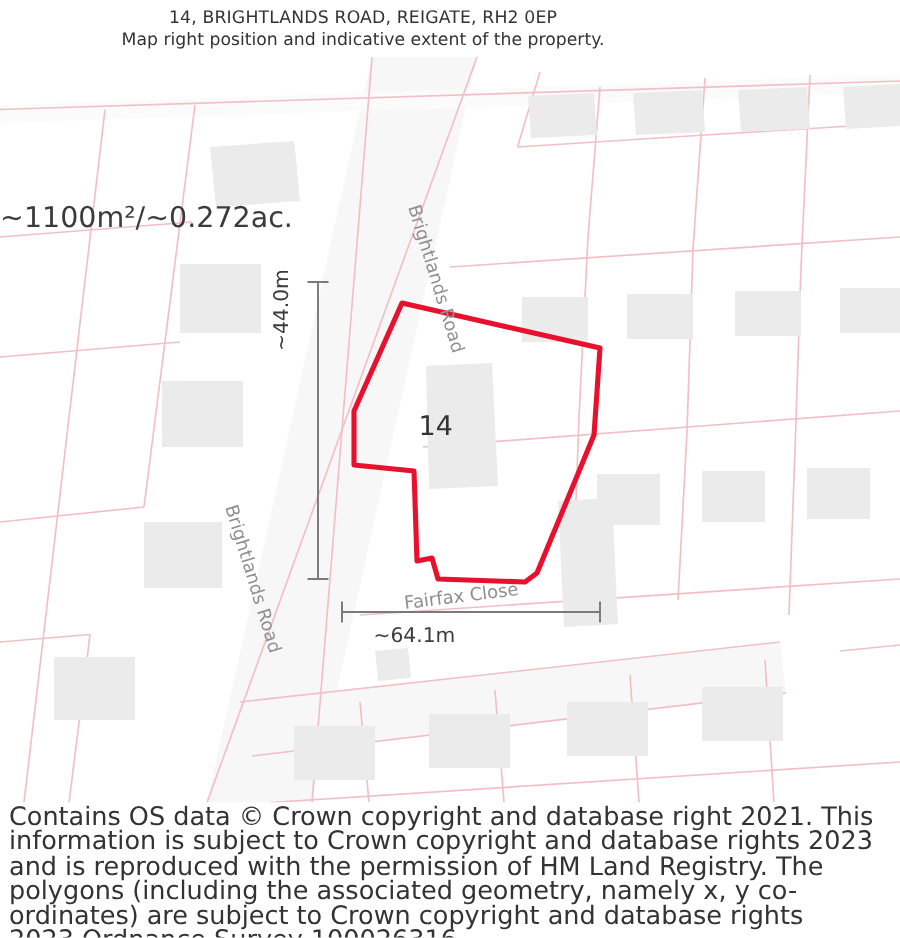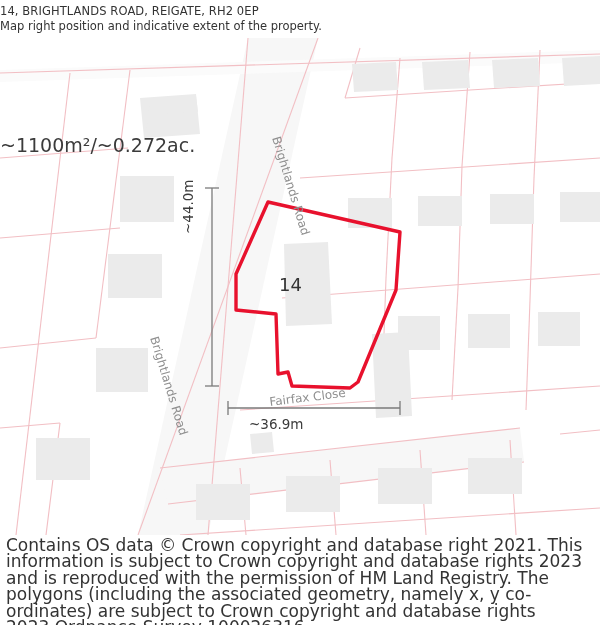--- a/index.html
+++ b/index.html
@@ -18,21 +18,21 @@
     position: relative;
     width: 600px;
     height: 625px;
   }
   .header {
     position: absolute;
     left: 0;
     top: 0;
     width: 484px;
     height: 38px;
-    text-align: left;
+    text-align: center;
     padding-top: 4px;
     box-sizing: border-box;
   }
   .header .title {
     font-size: 11.5px;
     color: #333;
     line-height: 15px;
     letter-spacing: 0.1px;
   }
   .header .subtitle {
@@ -205,18 +205,18 @@
       </g>
 
       <text class="street-label" x="272" y="100" fill="#8f8f8f" font-size="12" font-family="DejaVu Sans, sans-serif" transform="rotate(73 272 100)">Brightlands Road</text>
       <text class="street-label" x="150" y="300" fill="#8f8f8f" font-size="12" font-family="DejaVu Sans, sans-serif" transform="rotate(73 150 300)">Brightlands Road</text>
       <text class="street-label" x="270" y="368" fill="#8f8f8f" font-size="12" font-family="DejaVu Sans, sans-serif" transform="rotate(-7 270 368)">Fairfax Close</text>
     </svg>
 
     <div class="overlay-text area-label">~1100m²/~0.272ac.</div>
     <div class="overlay-text plot-number">14</div>
     <div class="overlay-text dim-v">~44.0m</div>
-    <div class="overlay-text dim-h">~36.9m</div>
+    <div class="overlay-text dim-h">~64.1m</div>
   </div>
 
   <div class="footer">Contains OS data © Crown copyright and database right 2021. This information is subject to Crown copyright and database rights 2023 and is reproduced with the permission of HM Land Registry. The polygons (including the associated geometry, namely x, y co-ordinates) are subject to Crown copyright and database rights 2023 Ordnance Survey 100026316.</div>
 
 </div>
 
 </body></html>

